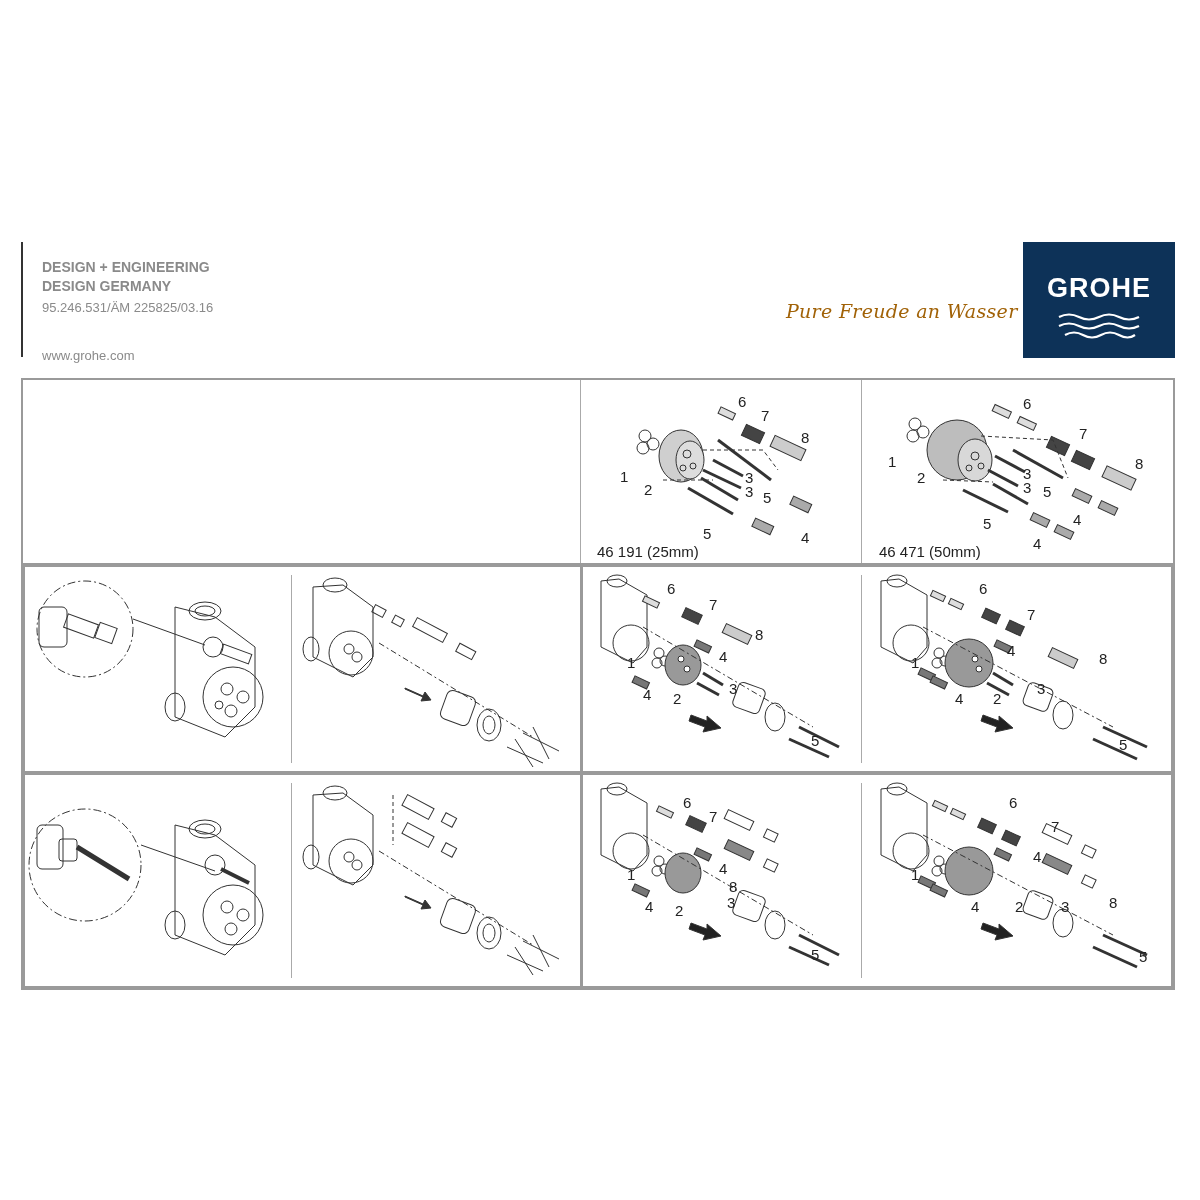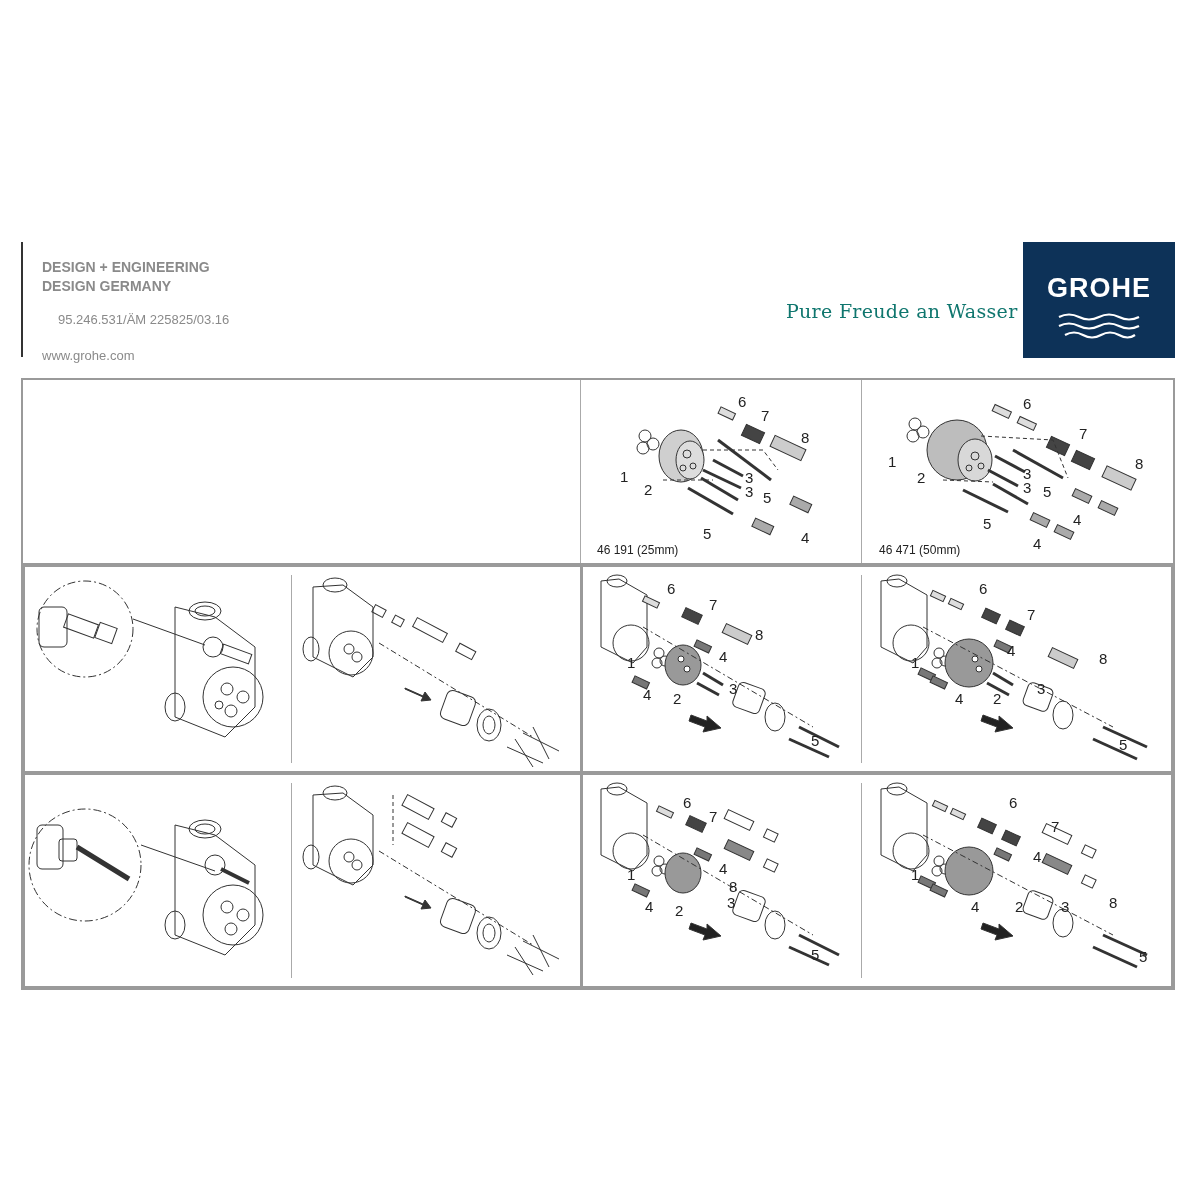--- a/index.html
+++ b/index.html
@@ -3,46 +3,46 @@
 <meta charset="utf-8">
 <style>
   html, body { margin:0; padding:0; background:#ffffff; }
   body { width:1200px; height:1200px; position:relative; overflow:hidden; font-family:"Liberation Sans", sans-serif; }
 
   .header-rule { position:absolute; left:21px; top:242px; width:2px; height:115px; background:#333; }
   .hdr-line { position:absolute; left:42px; color:#8a8a8a; font-family:"Liberation Sans", sans-serif; white-space:nowrap; }
   .hdr-bold { font-weight:bold; font-size:14px; }
   .hdr-small { font-size:13px; }
 
-  .tagline { position:absolute; left:786px; top:300px; font-family:"DejaVu Serif", serif; font-size:19px; color:#0f766e; letter-spacing:0.3px; }
+  .tagline { position:absolute; left:786px; top:300px; font-family:"DejaVu Serif", serif; font-style:italic; font-size:19px; color:#a16207; letter-spacing:0.3px; }
 
   .logo-box { position:absolute; left:1023px; top:242px; width:152px; height:116px; background:#0d3258; }
   .logo-text { position:absolute; left:0; right:0; top:31px; text-align:center; color:#fff; font-weight:bold; font-size:27px; letter-spacing:1px; font-family:"Liberation Sans", sans-serif; }
   .logo-waves { position:absolute; left:34px; top:70px; width:84px; height:28px; }
 
   .grid-outer { position:absolute; left:21px; top:378px; width:1154px; height:612px; }
   .row { position:absolute; left:0; width:1154px; box-sizing:border-box; }
   .row1 { top:0; height:186px; border:2px solid #9a9a9a; border-bottom:none; }
   .row2 { top:185px; height:212px; border:4px solid #9a9a9a; }
   .row3 { top:397px; height:215px; border:4px solid #9a9a9a; border-top:none; }
   .vdiv { position:absolute; top:8px; bottom:8px; width:1px; background:#aaa; }
   .vdiv.full { top:0; bottom:0; }
 
   .cell { position:absolute; }
   .cell svg { position:absolute; left:0; top:0; }
-  .caption { position:absolute; font-size:12px; color:#222; white-space:nowrap; }
+  .caption { position:absolute; font-size:15px; color:#222; white-space:nowrap; }
   .callout { position:absolute; font-size:15px; color:#222; line-height:1; }
 </style>
 </head>
 <body>
 
 <div class="header-rule"></div>
 <div class="hdr-line hdr-bold" style="top:259px;">DESIGN + ENGINEERING</div>
 <div class="hdr-line hdr-bold" style="top:278px;">DESIGN GERMANY</div>
-<div class="hdr-line hdr-small" style="top:312px;margin-left:16px;">95.246.531/ÄM 225825/03.16</div>
+<div class="hdr-line hdr-small" style="top:300px;">95.246.531/ÄM 225825/03.16</div>
 <div class="hdr-line hdr-small" style="top:348px;">www.grohe.com</div>
 
 <div class="tagline">Pure Freude an Wasser</div>
 
 <div class="logo-box">
   <div class="logo-text">GROHE</div>
   <svg class="logo-waves" viewBox="0 0 84 28" width="84" height="28">
     <path d="M2 5 Q12 0 22 5 T42 5 T62 5 T82 5" fill="none" stroke="#fff" stroke-width="2.2"></path>
     <path d="M2 14 Q12 9 22 14 T42 14 T62 14 T82 14" fill="none" stroke="#fff" stroke-width="2.2"></path>
     <path d="M8 23 Q17 18 26 23 T44 23 T62 23 T78 23" fill="none" stroke="#fff" stroke-width="2.2"></path>

